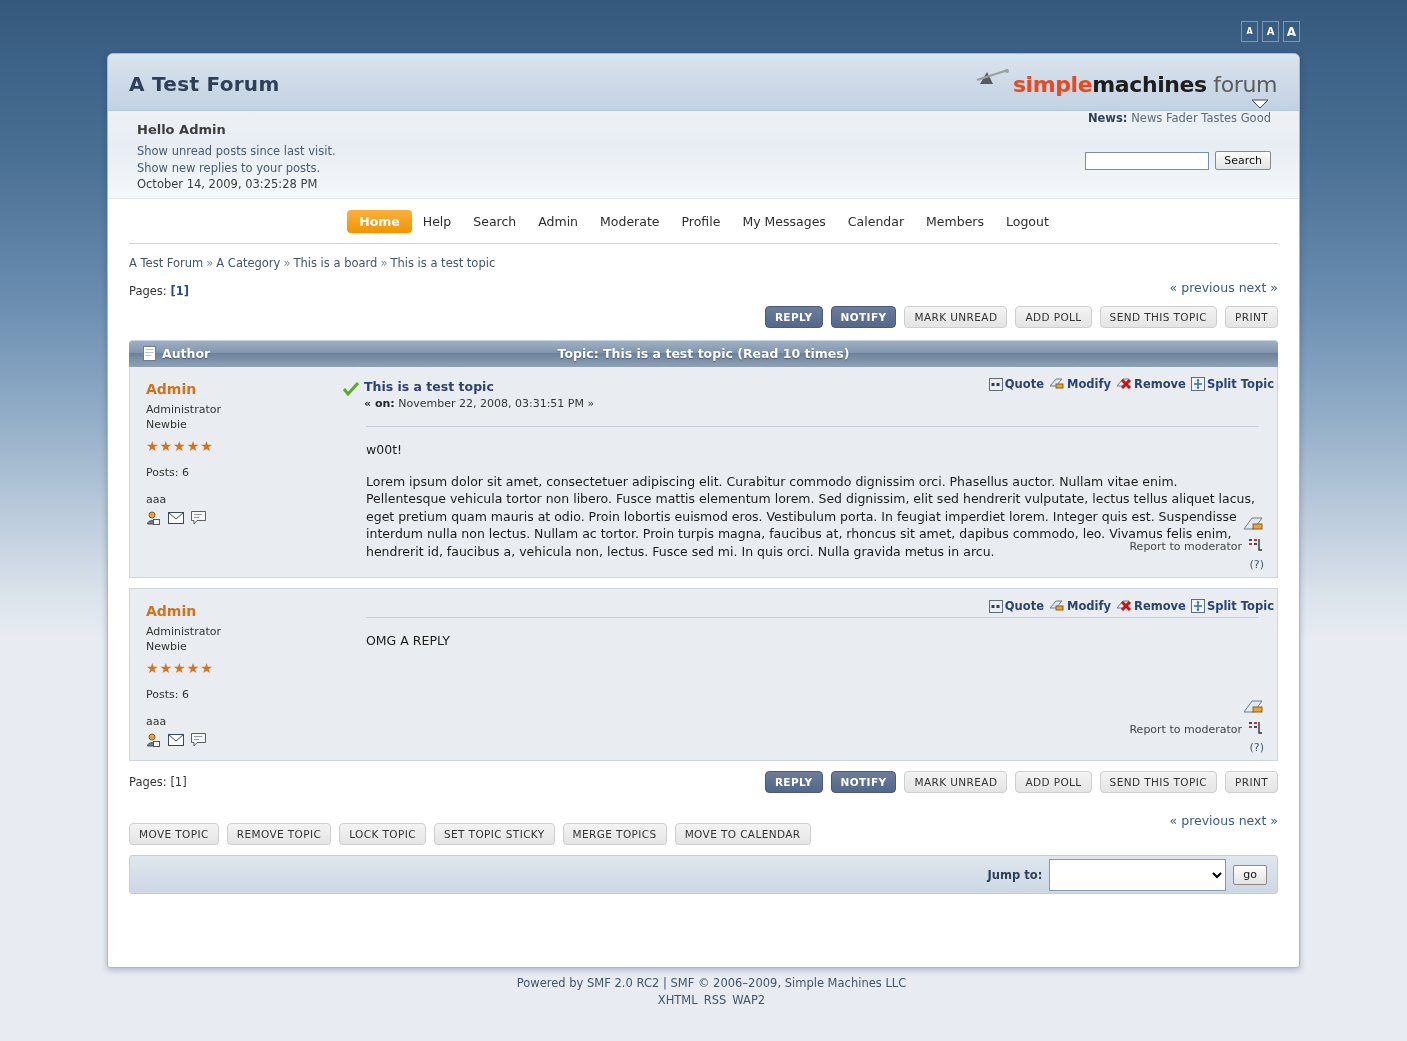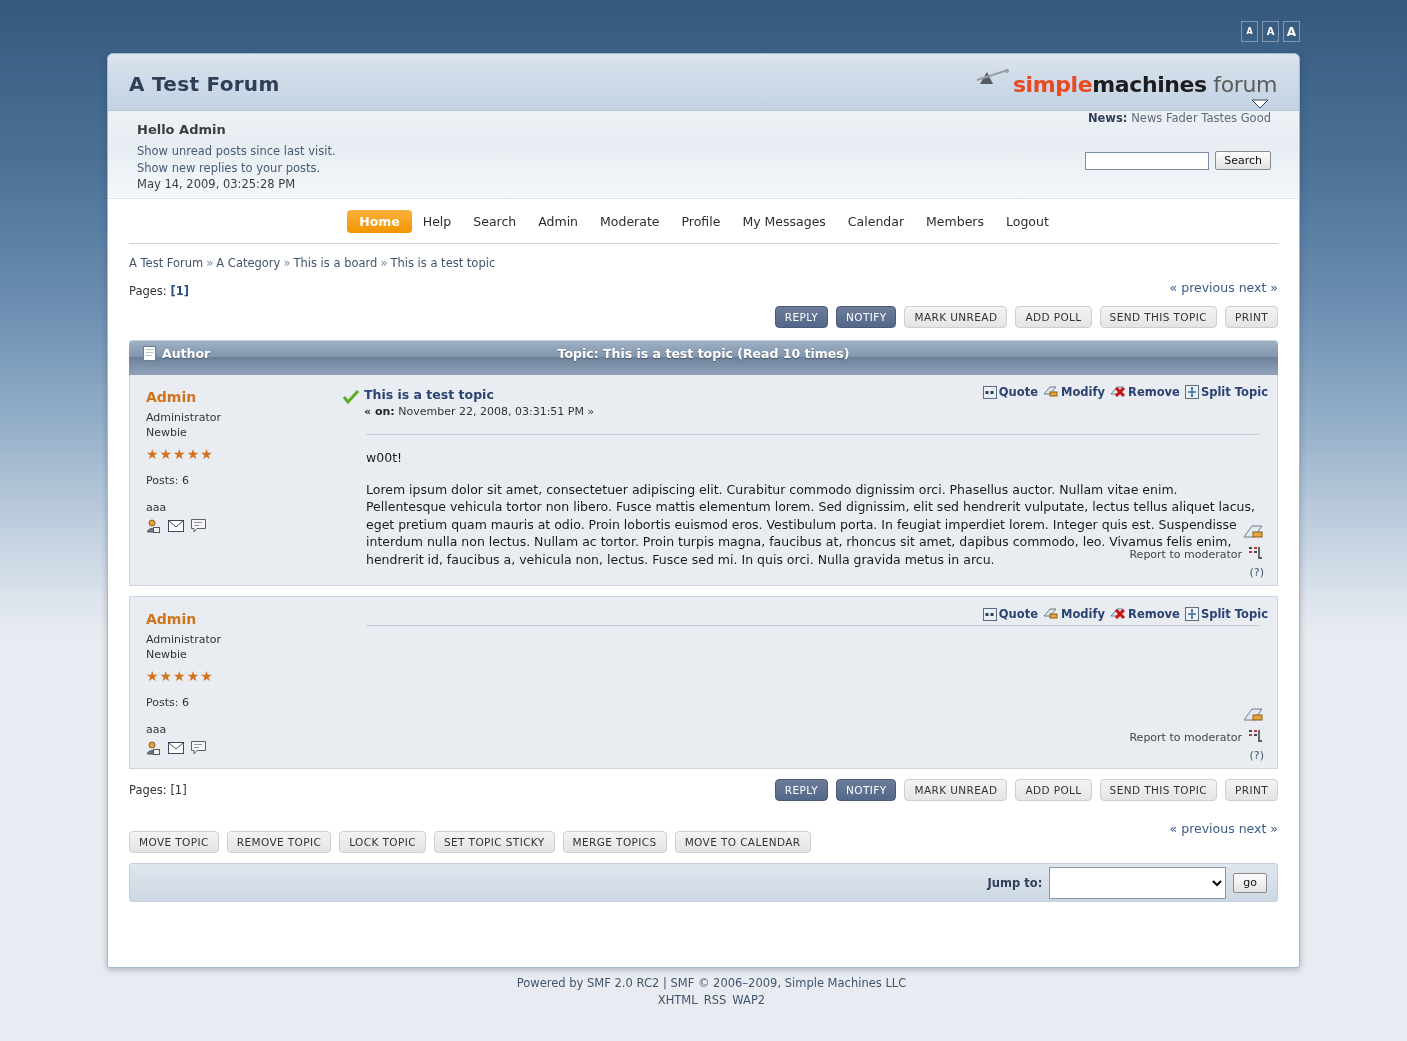--- a/index.html
+++ b/index.html
@@ -130,26 +130,26 @@
   .btnstrip.left { justify-content:flex-start; }
   .sbtn {
     font-size:10.5px; letter-spacing:.4px; padding:4px 9px 4px 9px;
     border-radius:4px; cursor:pointer; white-space:nowrap;
     font-family:"DejaVu Sans", sans-serif;
     background:linear-gradient(to bottom,#f3f3f3,#e4e4e4);
     border:1px solid #cfcfcf; color:#333;
   }
   .sbtn.primary {
     background:linear-gradient(to bottom,#6b7d98,#55678a);
-    border:1px solid #4a5a78; color:#fff; font-weight:normal;
+    border:1px solid #4a5a78; color:#fff; font-weight:bold;
   }
 
   
   #topichead {
-    margin:12px 21px 0 21px; height:35px;
+    margin:12px 21px 0 21px; height:27px;
     background:linear-gradient(to bottom,#9fb2c6 0%, #8195ad 48%, #6d819b 50%, #8fa2b8 100%);
     border-radius:4px 4px 0 0; color:#fff;
     position:relative; box-shadow:inset 0 1px 0 rgba(255,255,255,.45);
   }
   #topichead .th-author {
     position:absolute; left:33px; top:6px; font-size:12.5px; font-weight:bold;
     text-shadow:0 1px 1px rgba(0,0,0,.35);
   }
   #topichead .th-icon { position:absolute; left:14px; top:6px; }
   #topichead .th-topic {
@@ -177,21 +177,21 @@
   .picons { margin-top:5px; display:flex; gap:7px; align-items:center; }
 
   .postbody { flex:1; padding:12px 16px 6px 6px; position:relative; min-height:210px; }
   .postbody.short { min-height:130px; }
   .post-head { display:flex; align-items:flex-start; }
   .post-msgicon { width:22px; flex:0 0 22px; padding-top:2px; }
   .post-subject { font-size:12.5px; font-weight:bold; color:#2b4372; }
   .post-date { font-size:11px; color:#333; margin-top:3px; }
   .post-date b { color:#222; }
   .post-actions {
-    position:absolute; right:9px; top:10px;
+    position:absolute; right:3px; top:10px;
     display:flex; align-items:center; gap:5px;
     font-size:11.5px; font-weight:bold; color:#2b4372;
   }
   .post-actions .act { display:flex; align-items:center; gap:2px; cursor:pointer; }
   .post-hr { border-top:1px solid #c6cfdb; margin:16px 2px 0 24px; }
   .post-text {
     margin:14px 0 0 24px; font-size:12.5px; color:#1a1a1a; line-height:17.5px;
     max-width:912px;
   }
   .post-text p { margin:0 0 14px 0; }
@@ -267,21 +267,21 @@
         </svg>
       </div>
     </div>
   </div>
 
   <div id="userarea">
     <div id="hello">Hello Admin</div>
     <div id="userlinks">
       <a>Show unread posts since last visit.</a>
       <a>Show new replies to your posts.</a>
-      <span id="userdate">May 14, 2009, 03:25:28 PM</span>
+      <span id="userdate">October 14, 2009, 03:25:28 PM</span>
     </div>
     <div id="newsbox">
       <span class="news-label">News:</span>
       <span class="news-text">News Fader Tastes Good</span>
     </div>
     <div id="searchrow">
       <input id="search-input" type="text" value="" style="">
       <button id="search-button">Search</button>
     </div>
   </div>
@@ -524,20 +524,23 @@
               <rect x="0.5" y="0.5" width="13" height="13" fill="#eef3f8" stroke="#5e6d7d"></rect>
               <path d="M7 2.5 V11.5 M3 7 H11" stroke="#3a6ea5" stroke-width="1.4"></path>
               <polygon points="7,1.5 5.5,4 8.5,4" fill="#3a6ea5"></polygon>
               <polygon points="7,12.5 5.5,10 8.5,10" fill="#3a6ea5"></polygon>
             </svg>
           </span>
           <span>Split Topic</span>
         </span>
       </div>
       <div class="post-hr"></div>
+      <div class="post-text">
+        <p>OMG A REPLY</p>
+      </div>
       <div class="post-foot">
         <div style="text-align:right;">
           <svg width="22" height="18" viewBox="0 0 22 18">
             <polygon points="2,13 10,2 20,2 12,13" fill="#e3e9f0" stroke="#6d7d8f"></polygon>
             <rect x="11" y="8" width="9" height="5" fill="#e8a33d" stroke="#8a6018"></rect>
           </svg>
         </div>
         <div class="rep-row">
           <span class="rep-link">Report to moderator</span>
           <span>

